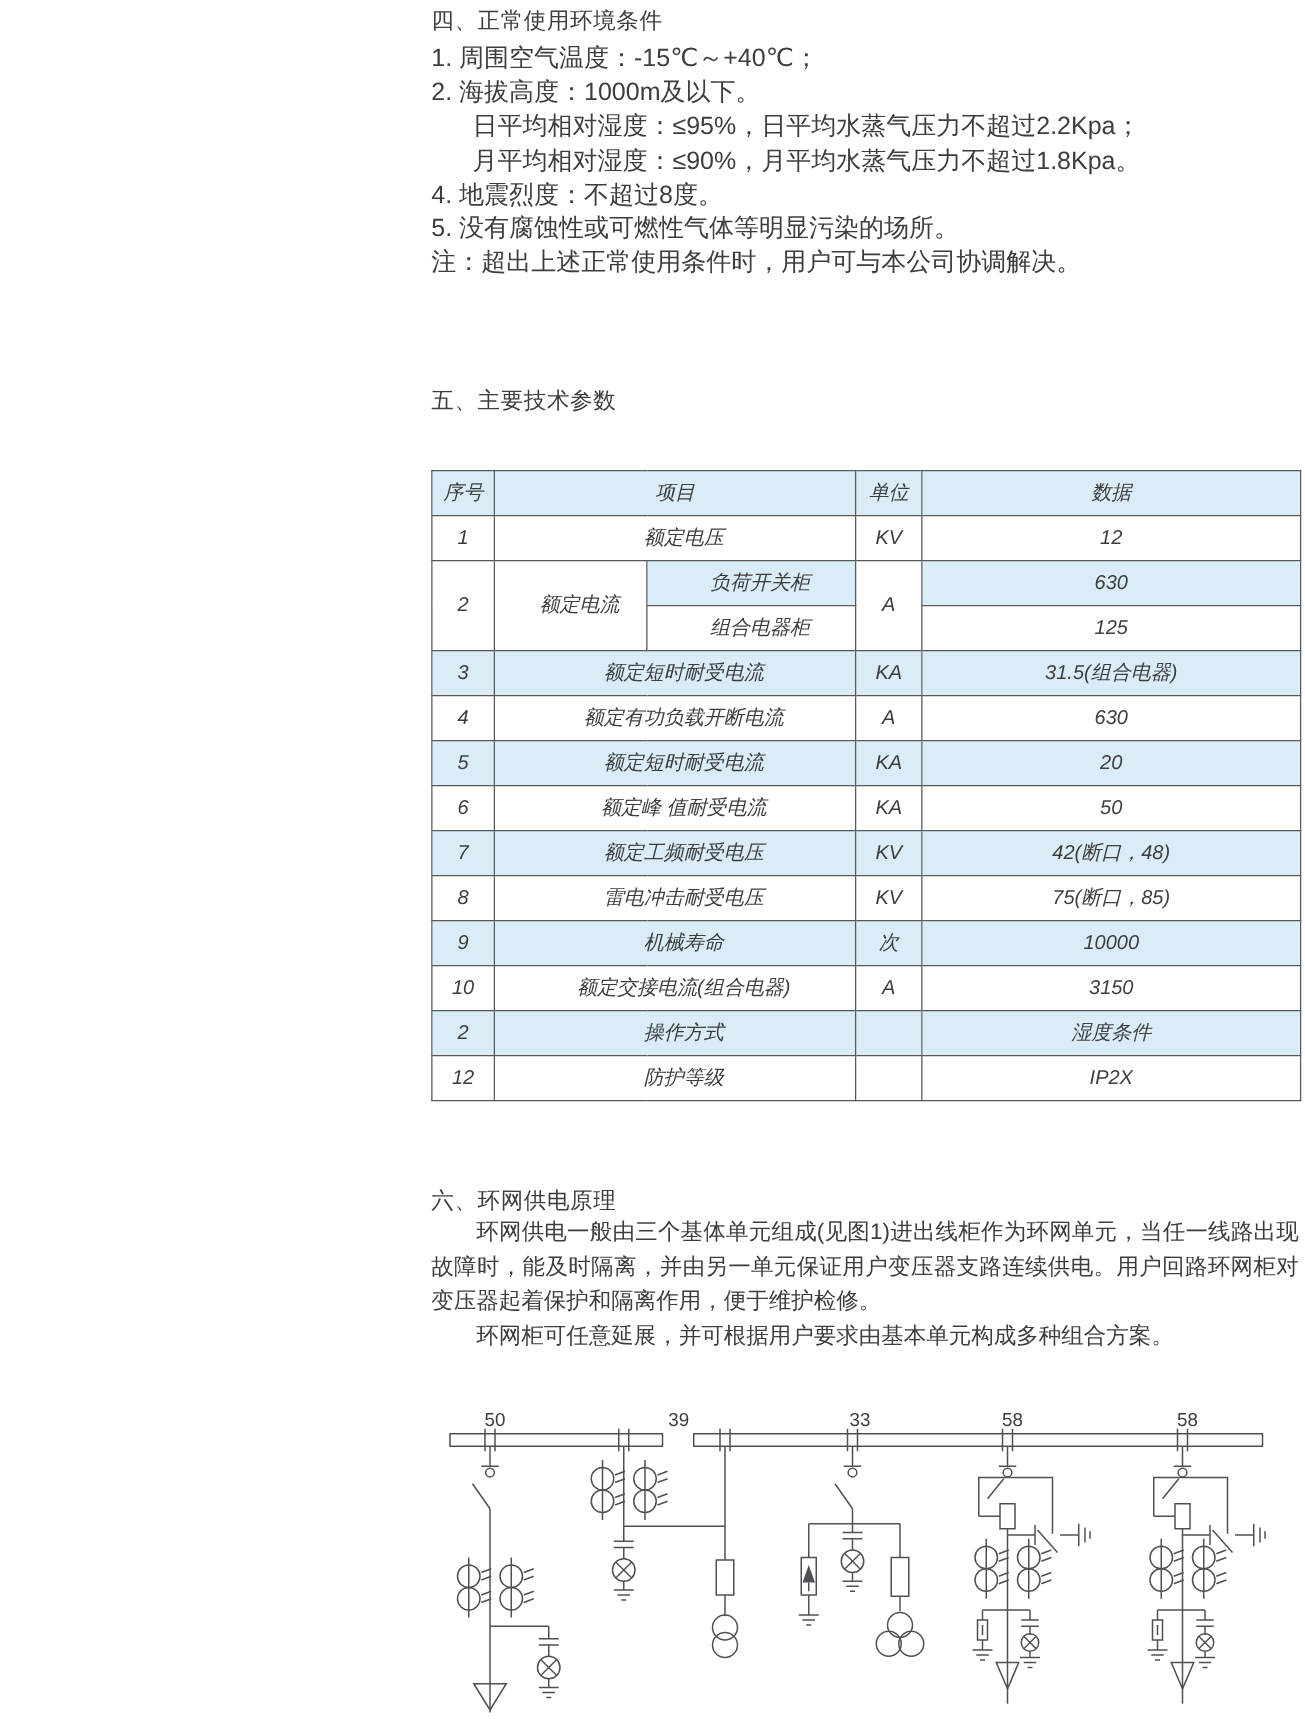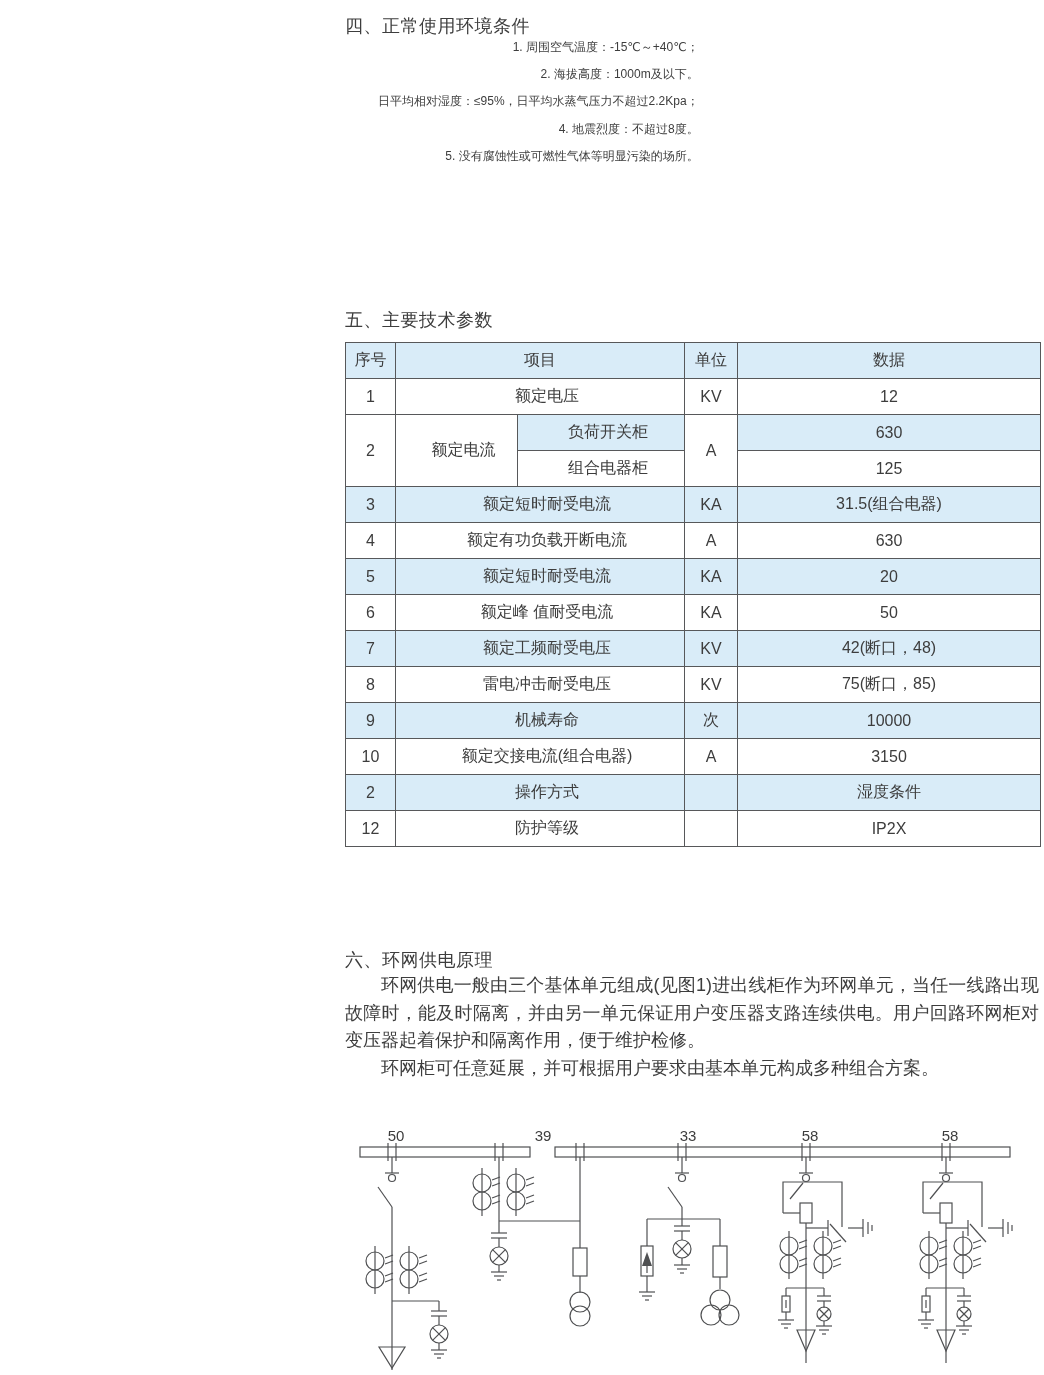--- a/index.html
+++ b/index.html
@@ -5,21 +5,21 @@
   html,body { margin:0; padding:0; }
   body {
     width:1044px; height:1375px; background:#ffffff;
     font-family:"Liberation Sans","DejaVu Sans",sans-serif;
     color:#3d3d3d; position:relative; overflow:hidden;
   }
   .abs { position:absolute; }
   .sec-heading { font-size:18px; font-weight:400; letter-spacing:0.5px; white-space:nowrap; }
 
   
-  .env-list { font-size:12px; line-height:27.2px;text-align:right; }
+  .env-list { font-size:20px; line-height:27.2px; }
   .env-list .line { white-space:nowrap; }
   .env-list .indent { padding-left:33px; }
 
   
   table.params {
     border-collapse:collapse; table-layout:fixed;
     width:695px; font-size:16px;
   }
   table.params th, table.params td {
     border:1px solid #57585a; height:35px; padding:0;
@@ -42,33 +42,35 @@
   #diagram text {
     fill:#3d3d3d; stroke:none; font-size:15px;
     font-family:"Liberation Sans","DejaVu Sans",sans-serif;
   }
 </style>
 </head>
 <body>
 
 <div class="page">
 
-  <div class="abs sec-heading" style="left:345px; top:14px;">四、正常使用环境条件</div>
+  <div class="abs sec-heading" style="left:345px; top:4px;">四、正常使用环境条件</div>
 
   <div class="abs env-list" style="left:345px; top:34px;">
     <div class="line">1. 周围空气温度：-15℃～+40℃；</div>
     <div class="line">2. 海拔高度：1000m及以下。</div>
     <div class="line indent">日平均相对湿度：≤95%，日平均水蒸气压力不超过2.2Kpa；</div>
+    <div class="line indent">月平均相对湿度：≤90%，月平均水蒸气压力不超过1.8Kpa。</div>
     <div class="line">4. 地震烈度：不超过8度。</div>
     <div class="line">5. 没有腐蚀性或可燃性气体等明显污染的场所。</div>
+    <div class="line">注：超出上述正常使用条件时，用户可与本公司协调解决。</div>
   </div>
 
   <div class="abs sec-heading" style="left:345px; top:308px;">五、主要技术参数</div>
 
-  <table class="params abs" style="left:345px; top:342px;">
+  <table class="params abs" style="left:345px; top:376px;font-style:italic;">
     <colgroup>
       <col style="width:50px">
         <col style="width:122px">
         <col style="width:167px">
       <col style="width:53px">
         <col style="width:303px">
     </colgroup>
     <thead>
       <tr class="blue">
         <th>序号</th>

